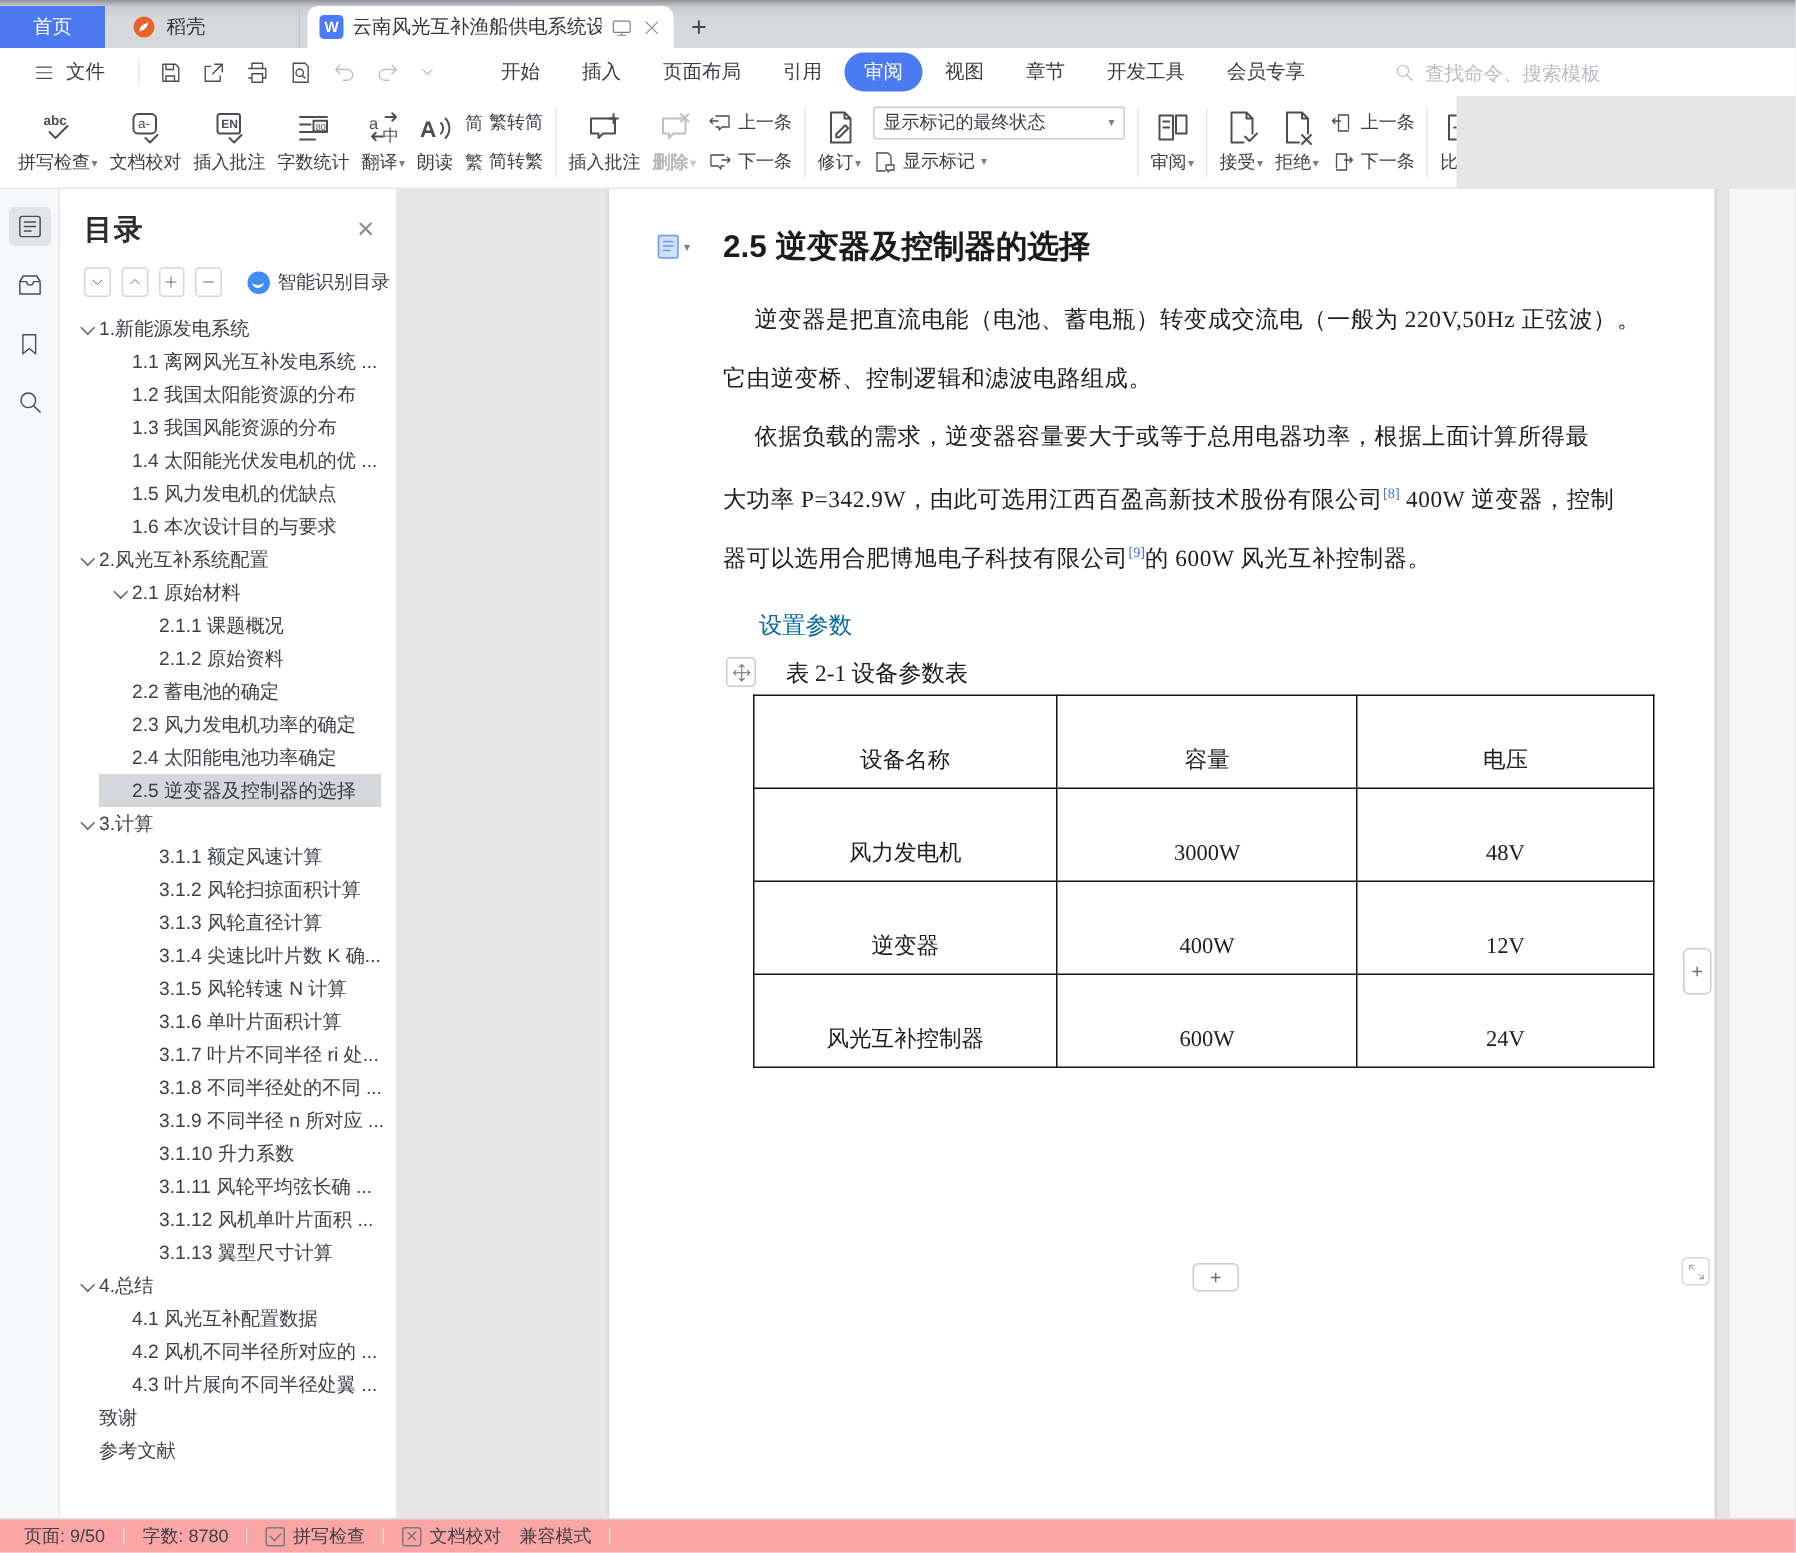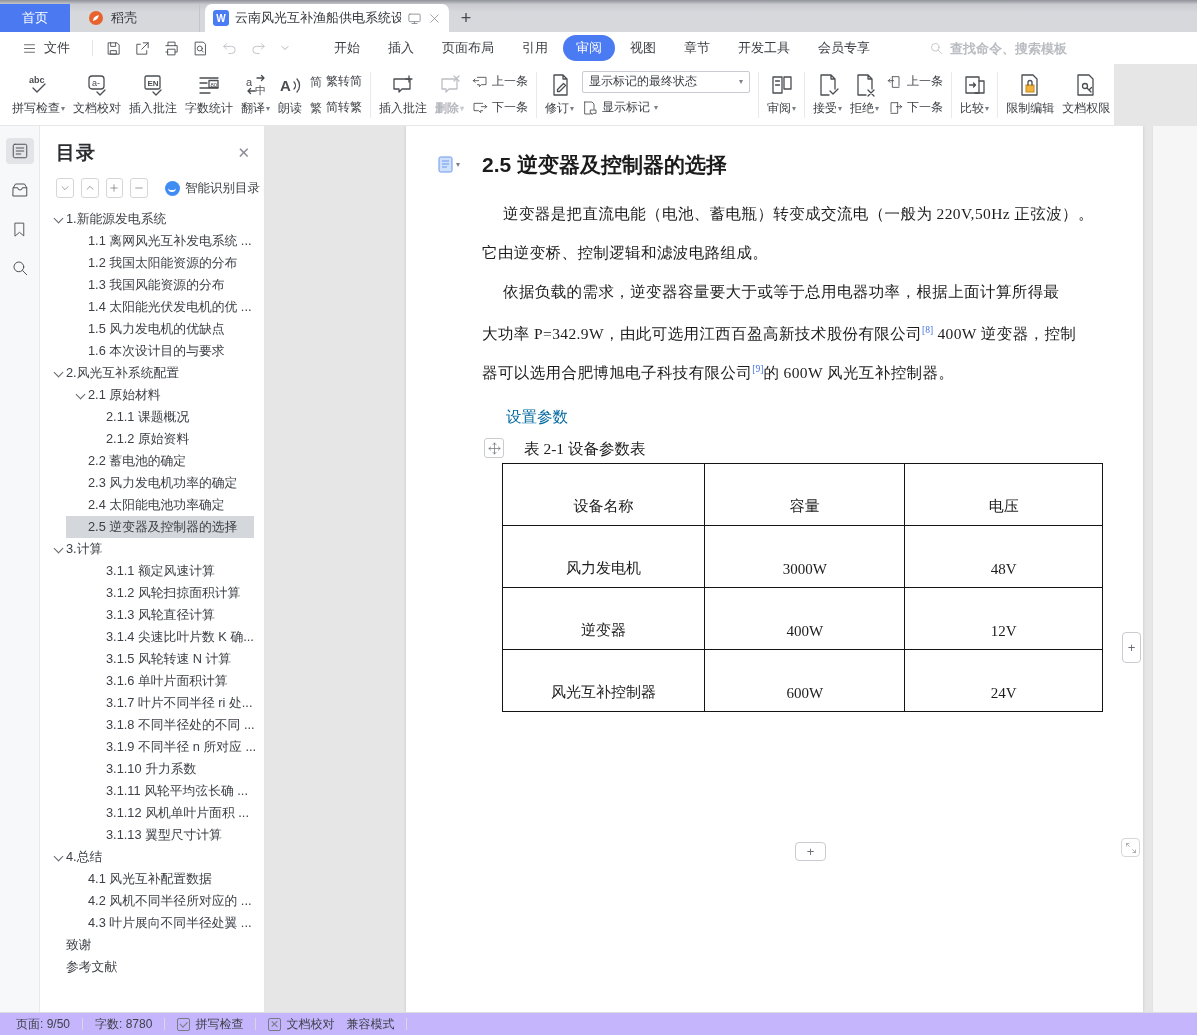--- a/index.html
+++ b/index.html
@@ -22,25 +22,25 @@
   
   .menubar { position:absolute; top:32px; left:0; width:1197px; height:32px; background:#fff;
     display:flex; align-items:center; font-size:13px; color:#3a3d43; }
   .mb-file { display:flex; align-items:center; gap:7px; padding:0 22px; height:100%; }
   .mb-sep { width:1px; height:16px; background:#e3e4e7; }
   .quick { display:flex; align-items:center; gap:12px; padding:0 12px; }
   .menu-items { display:flex; align-items:center; gap:2px; margin-left:18px; }
   .menu-item { padding:4px 13px; border-radius:13px; cursor:default; white-space:nowrap; }
   .menu-item.active { background:#4b7bf2; color:#fff; }
   .mb-search { display:flex; align-items:center; gap:6px; margin-left:46px; }
-  .mb-search input { border:none; outline:none; font-size:13px; width:160px; background:transparent; color:#701a75;font-weight:bold; }
+  .mb-search input { border:none; outline:none; font-size:13px; width:160px; background:transparent; color:#701a75; }
   .mb-search input::placeholder { color:#b9bcc1; }
 
   
-  .ribbon { position:absolute; top:64px; left:0; width:1114px; height:62px; background:#fff;
+  .ribbon { position:absolute; top:64px; left:0; width:971px; height:62px; background:#fff;
     border-bottom:1px solid #e6e7e9; display:flex; align-items:center; padding-left:8px; overflow:hidden; flex-wrap:nowrap; }
   .rdiv { width:1px; height:46px; background:#e8e9eb; margin:0 4px; flex:none; }
   .rbig { display:flex; flex-direction:column; align-items:center; justify-content:center; gap:3px;
     height:56px; flex:none; padding:0 4px; }
   .rbig .lab { font-size:12px; color:#3b3e44; white-space:nowrap; display:flex; align-items:center; gap:1px; }
   .rbig.disabled .lab { color:#b4b7bc;font-weight:bold; }
   .caret { font-size:8px; color:#7b7e84; }
   .rbig.disabled .caret { color:#c6c9ce; }
   .rstack { display:flex; flex-direction:column; justify-content:center; gap:4px; height:56px; flex:none; padding:0 4px; }
   .rsmall { display:flex; align-items:center; gap:4px; font-size:12px; color:#3b3e44; height:22px; white-space:nowrap; }
@@ -100,21 +100,21 @@
   table.dev td { border:1.4px solid #141414; height:62px; text-align:center; vertical-align:bottom;
     padding-bottom:9px; font-family:"Liberation Serif","DejaVu Serif",serif; font-size:15px; color:#1c1c1c; }
   .hbtn { position:absolute; background:#fff; border:1px solid #c9cbd0; border-radius:4px; color:#6a6d73;
     display:flex; align-items:center; justify-content:center; font-size:13px; }
   .movehandle { left:2px; top:288px; width:20px; height:20px; border-radius:3px; }
   .addcol { left:640px; top:482px; width:19px; height:31px; }
   .addrow { left:313px; top:692px; width:31px; height:19px; }
   .resizeh { left:639px; top:688px; width:19px; height:19px; border-color:#d5d7da; }
 
   
-  .statusbar { position:absolute; left:0; bottom:0; width:1197px; height:23px; background:#c4b5fd;
+  .statusbar { position:absolute; left:0; bottom:0; width:1197px; height:23px; background:#fca5a5;
     border-top:1px solid #dcdddf; display:flex; align-items:center; font-size:12px; color:#3f4248; padding-left:16px; gap:12px; }
   .sb-sep { width:1px; height:12px; background:#d8d9db; }
   .sb-item { display:flex; align-items:center; gap:5px; white-space:nowrap; }
   .sb-box { width:13px; height:13px; border:1.3px solid #787b81; border-radius:2px; position:relative; flex:none; }
   .sb-box.chk::after { content:''; position:absolute; left:2px; top:2.5px; width:6px; height:3.5px;
     border-left:1.4px solid #787b81; border-bottom:1.4px solid #787b81; transform:rotate(-45deg); }
   .sb-box.crs::before, .sb-box.crs::after { content:''; position:absolute; left:5px; top:1.5px; width:1.3px; height:8px; background:#787b81; }
   .sb-box.crs::before { transform:rotate(45deg); } .sb-box.crs::after { transform:rotate(-45deg); }
 </style>
 </head>

